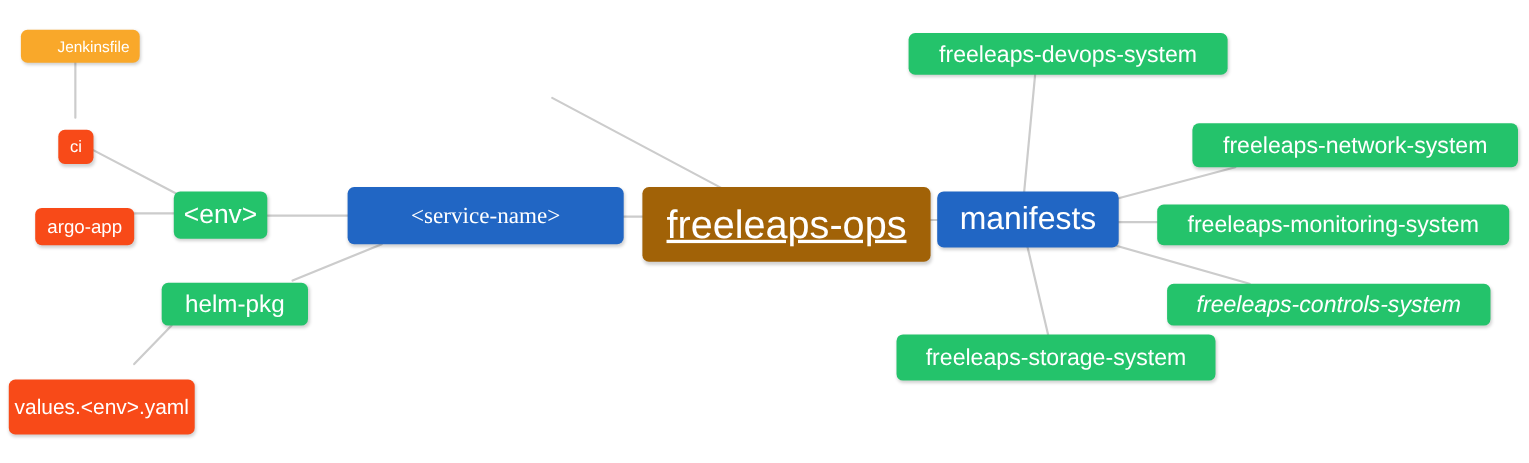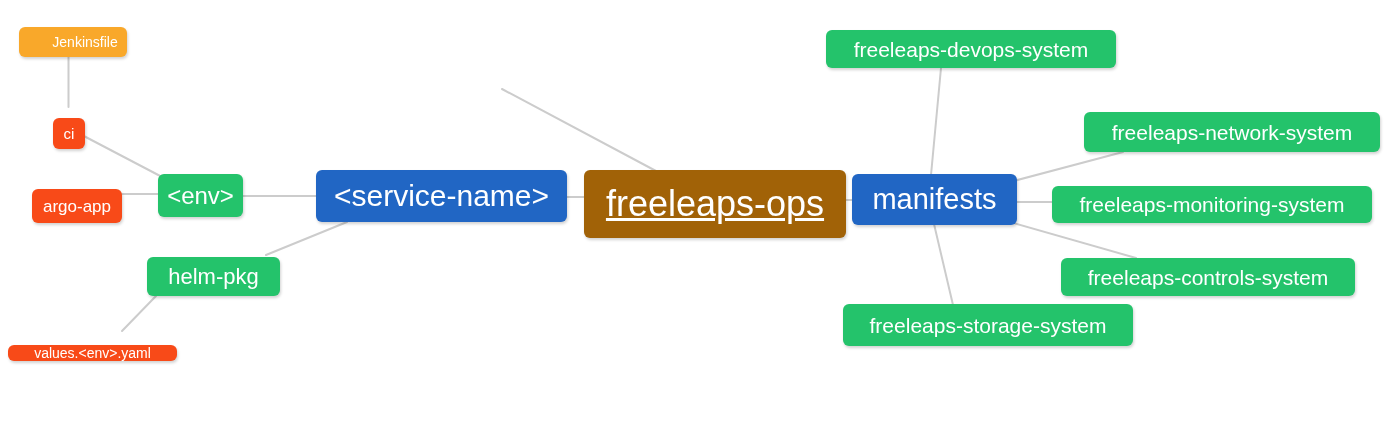--- a/index.html
+++ b/index.html
@@ -45,30 +45,30 @@
   .c-green  { background: #24c36b; }
   .c-red    { background: #f84a18; margin-top: 12px; }
   .c-orange { background: #f9a82a; }
   .c-dark   { background: #a16207; text-decoration: underline; }
 
   .n-jenkinsfile { left: 19px;   top: 27px;  width: 108px;  height: 30px; font-size: 14px; padding-left: 24px; }
   .n-ci          { left: 53px;   top: 106px; width: 32px;  height: 31px; font-size: 15px; }
   .n-argo-app    { left: 32px;   top: 177px; width: 90px;  height: 34px; font-size: 17px; }
   .n-env         { left: 158px;  top: 174px; width: 85px;  height: 43px; font-size: 24px; }
   .n-helm-pkg    { left: 147px;  top: 257px; width: 133px; height: 39px; font-size: 22px; text-align: right; }
-  .n-values-yaml { left: 8px;    top: 333px; width: 169px; height: 16px; font-size: 14px; }
+  .n-values-yaml { left: 8px;    top: 333px; width: 169px; height: 50px; font-size: 19px; }
   .n-pipeline    { left: 315px;  top: 38px;  width: 275px; height: 52px; font-size: 29px; }
-  .n-service     { left: 316px;  top: 170px; width: 251px; height: 52px; font-size: 30px; }
+  .n-service     { left: 316px;  top: 170px; width: 251px; height: 52px; font-size: 21px; font-family: Liberation Serif, serif; }
   .n-ops         { left: 584px;  top: 170px; width: 262px; height: 68px; font-size: 36px; }
   .n-manifests   { left: 852px;  top: 174px; width: 165px; height: 51px; font-size: 29px; }
   .n-devops      { left: 797px;  top: 30px;  width: 290px; height: 38px; font-size: 21px; margin-left: 29px; }
   .n-network     { left: 1054px; top: 112px; width: 296px; height: 40px; font-size: 21px; margin-left: 30px; }
   .n-monitoring  { left: 1052px; top: 186px; width: 320px; height: 37px; font-size: 21px; }
-  .n-controls    { left: 1061px; top: 258px; width: 294px; height: 38px; font-size: 21px; }
-  .n-storage     { left: 815px;  top: 304px; width: 290px; height: 42px; font-size: 21px; margin-left: 28px; }
+  .n-controls    { left: 1061px; top: 258px; width: 294px; height: 38px; font-size: 21px; font-style: italic; }
+  .n-storage     { left: 815px;  top: 304px; width: 290px; height: 42px; font-size: 21px; }
 </style>
 </head>
 <body>
 
 <div id="stage">
 
   <svg id="edge-layer" viewBox="0 0 1390 421" xmlns="http://www.w3.org/2000/svg" aria-hidden="true">
     <line x1="68.5" y1="57" x2="68.5" y2="107"></line>
     <line x1="80" y1="134" x2="164" y2="178"></line>
     <line x1="122" y1="194" x2="158" y2="194"></line>

